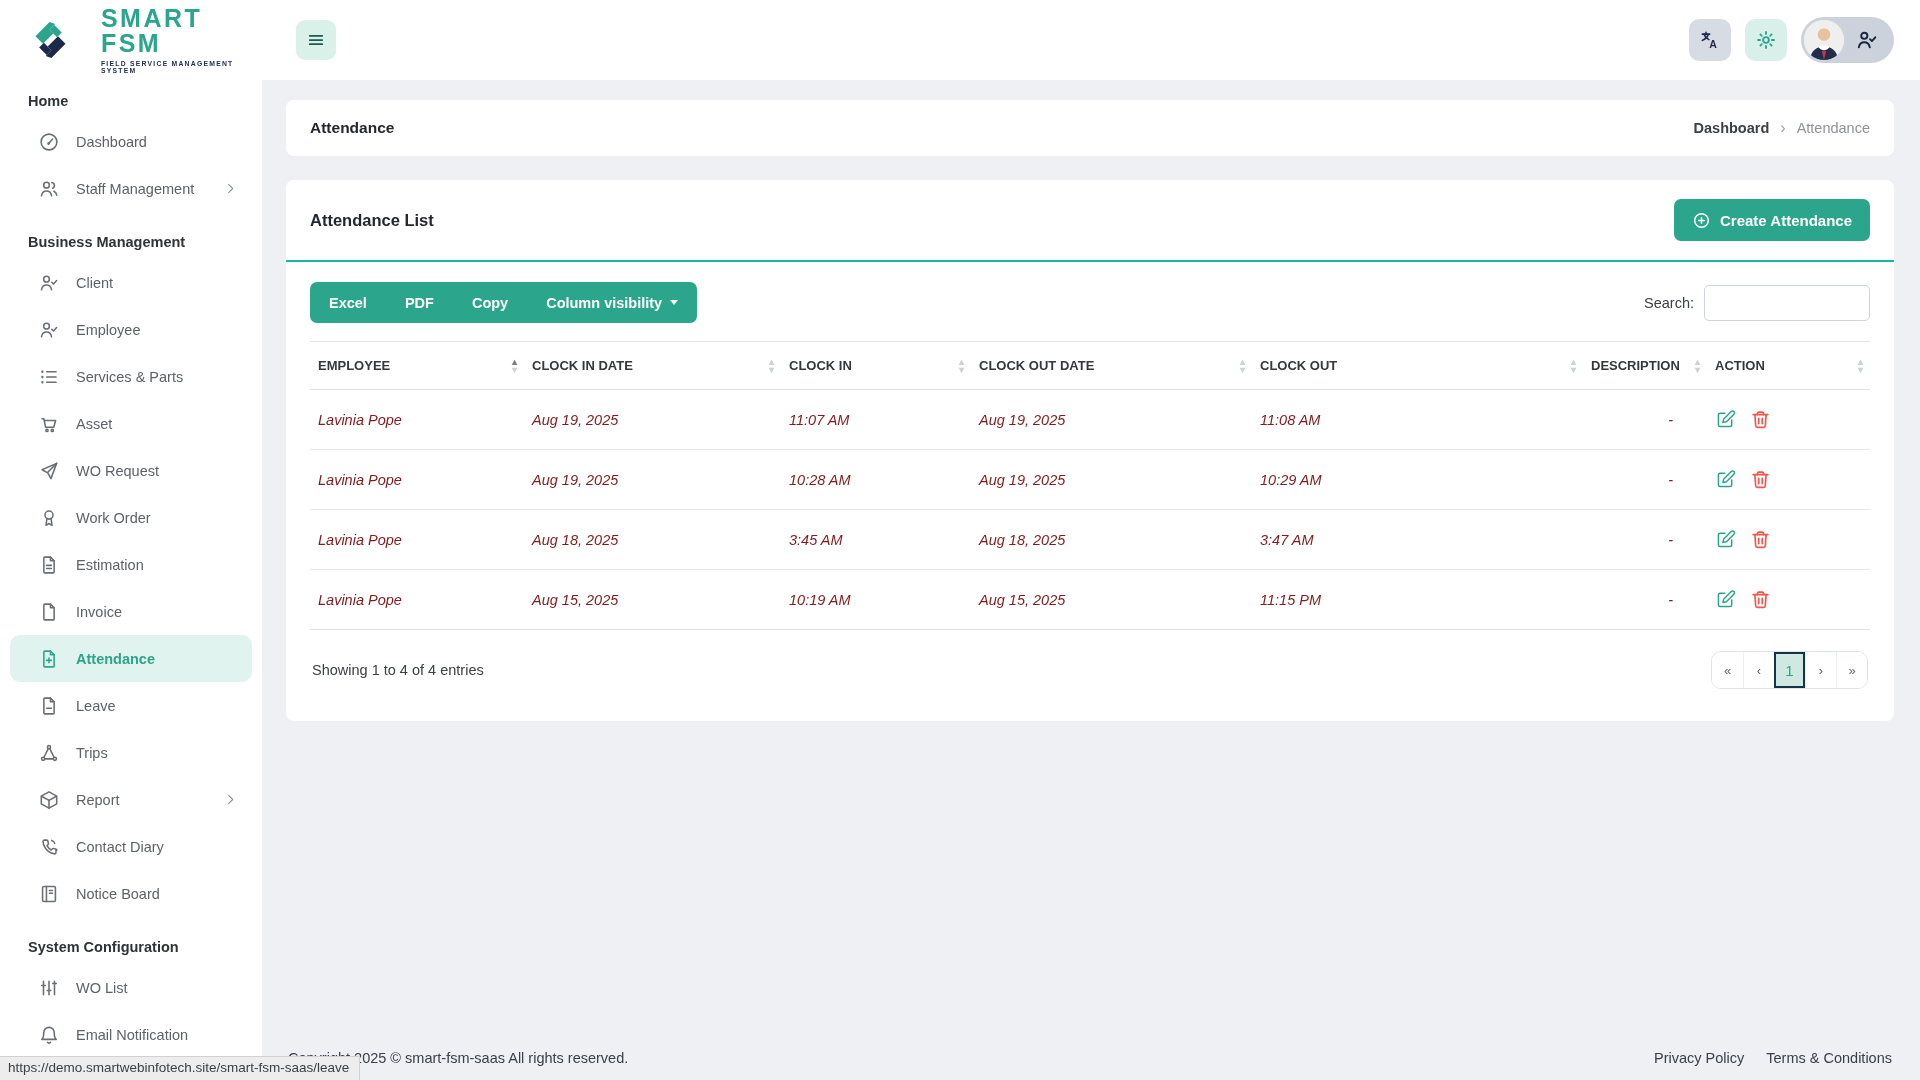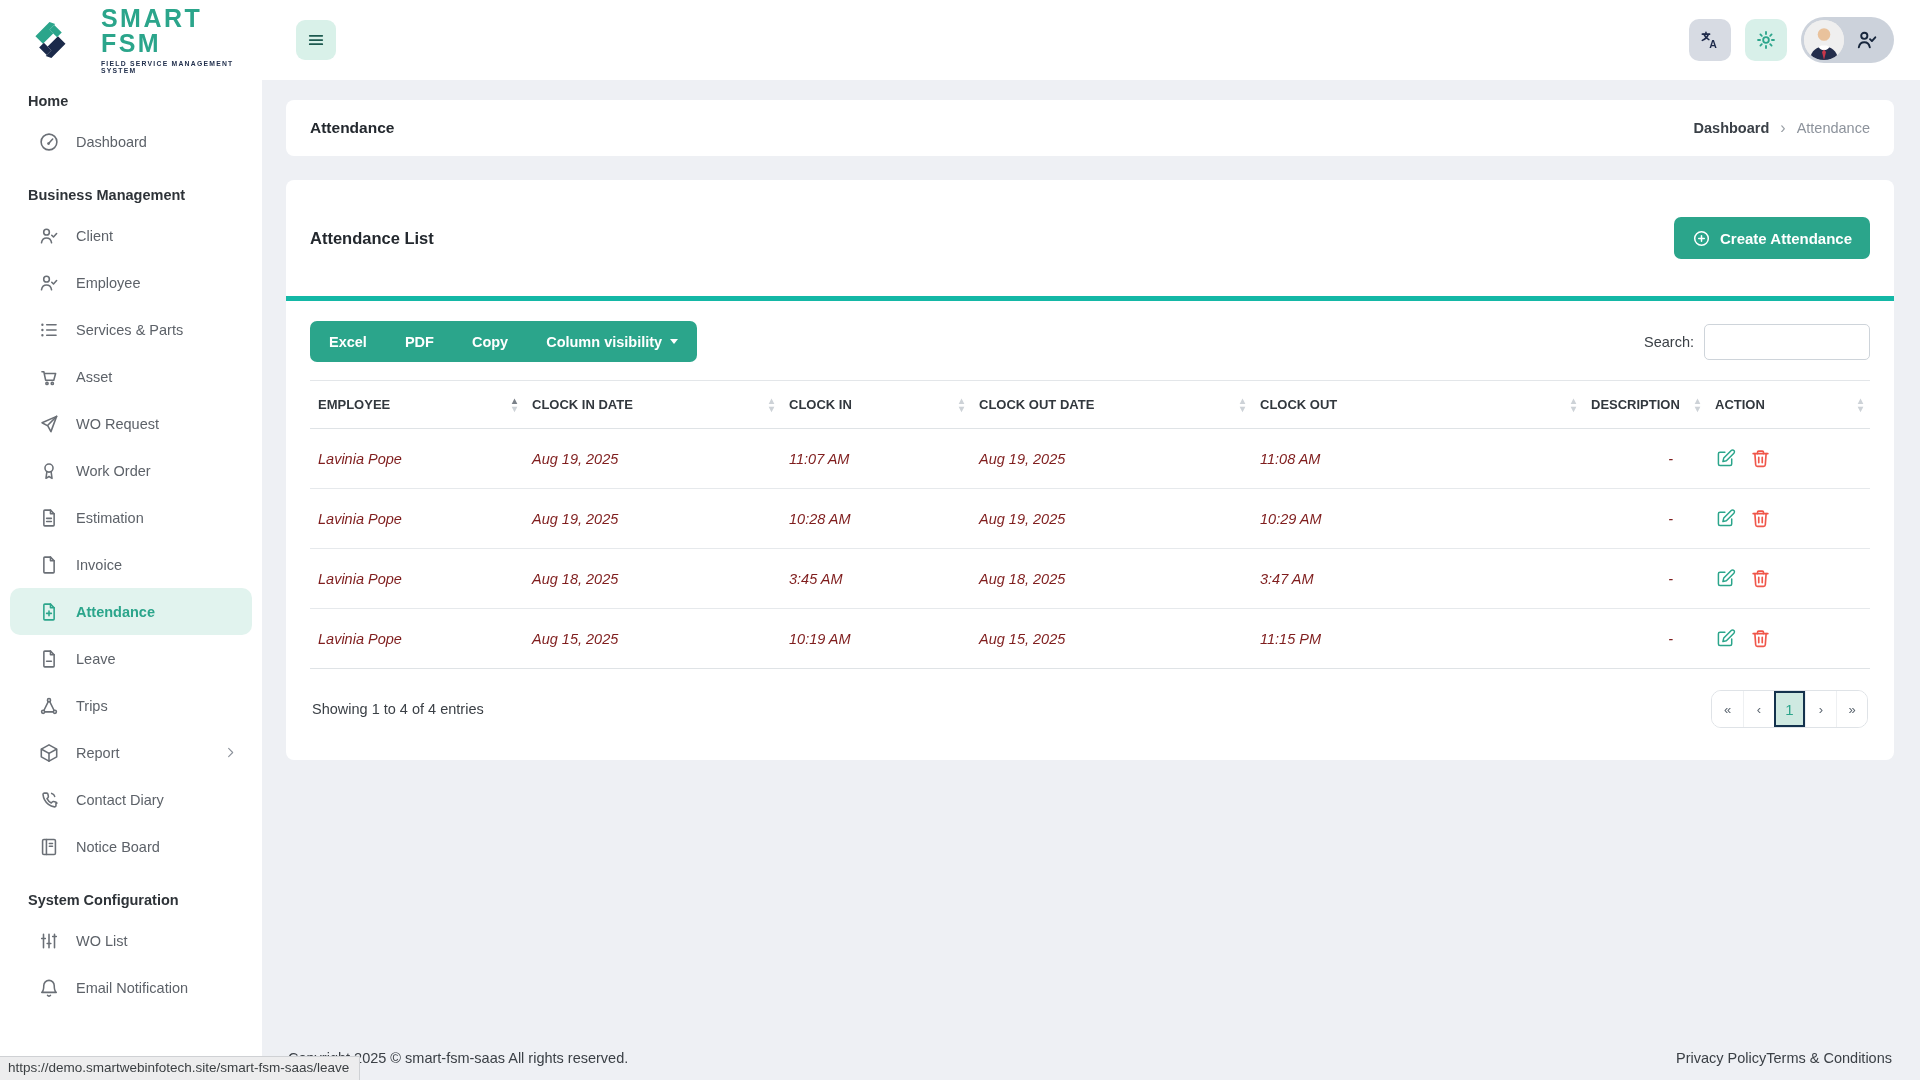--- a/index.html
+++ b/index.html
@@ -50,21 +50,21 @@
   .content { flex:1; padding:20px 26px 0 24px; display:flex; flex-direction:column; min-height:0; }
   .breadcrumb-card { background:#fff; border-radius:8px; height:56px; display:flex; align-items:center;
                      padding:0 24px; margin-bottom:24px; flex-shrink:0; }
   .page-title { font-size:15.5px; font-weight:bold; color:#23282e; }
   .breadcrumb { margin-left:auto; display:flex; align-items:center; gap:11px; font-size:14.5px; }
   .crumb-parent { color:#3a4047; font-weight:600; cursor:pointer; }
   .crumb-sep { color:#9aa0a6; font-size:16px; }
   .crumb-current { color:#8d939c; }
 
   .panel { background:#fff; border-radius:8px; flex-shrink:0; }
-  .panel-header { display:flex; align-items:center; padding:37px 24px; border-bottom:5px solid #14b8a6; }
+  .panel-header { display:flex; align-items:center; padding:19px 24px; border-bottom:2px solid #14b8a6; }
   .panel-title { font-size:16.5px; font-weight:bold; color:#23282e; }
   .create-btn { margin-left:auto; background:#2ba58b; color:#fff; border:none; border-radius:7px; height:42px;
                 padding:0 18px; font-size:15px; font-weight:600; display:flex; align-items:center; gap:9px; cursor:pointer; }
   .panel-body { padding:20px 24px 6px 24px; }
   .toolbar { display:flex; align-items:center; margin-bottom:18px; }
   .btn-group { display:flex; background:#2ba58b; border-radius:7px; overflow:hidden; }
   .btn-group button { background:transparent; color:#fff; border:none; font-size:14.5px; font-weight:600;
                       height:41px; padding:4px 19px; cursor:pointer; display:flex; align-items:center; gap:8px; }
   .caret-down { width:0; height:0; border-left:4.5px solid transparent; border-right:4.5px solid transparent;
                 border-top:5px solid #ffffff; display:inline-block; }
@@ -87,21 +87,21 @@
 
   .table-footer { display:flex; align-items:center; padding:21px 0 26px 0; }
   .info-text { font-size:14.5px; color:#3b4046; padding-left:2px; }
   .pagination { margin-left:auto; display:flex; border:1px solid #dfe3e7; border-radius:10px; overflow:hidden; margin-right:2px; }
   .page-btn { width:31px; height:36px; background:#fff; border:none; border-left:1px solid #eef0f2;
               color:#5c6670; font-size:13px; cursor:pointer; display:flex; align-items:center; justify-content:center; }
   .page-btn:first-child { border-left:none; }
   .page-btn.active { background:#cfe9e1; color:#2ba58b; border:2px solid #14324d; font-size:15px; }
 
   .page-footer { margin-top:auto; display:flex; align-items:center; padding:15px 2px 14px 2px; font-size:14.5px; color:#3b4046; flex-shrink:0; }
-  .footer-links { margin-left:auto; display:flex; }
+  .footer-links { margin-left:auto; display:flex; gap:22px; }
   .footer-links span { cursor:pointer; color:#3b4046; }
 
   .status-url { position:absolute; left:0; bottom:0; background:#ededee; border:1px solid #cfd1d4;
                 border-left:none; border-bottom:none; padding:3px 10px 5px 8px; font-size:13.5px; color:#3c4043; }
 
   svg.stroke { fill:none; stroke:currentColor; stroke-width:1.7; stroke-linecap:round; stroke-linejoin:round; }
 </style>
 </head>
 <body>
 
@@ -128,20 +128,36 @@
         <span class="nav-icon">
           <svg class="stroke" viewBox="0 0 24 24">
               <circle cx="12" cy="12" r="8.6"></circle>
               <path d="M11.6 13.6 16 8.8"></path>
               <circle cx="11.5" cy="13.7" r="0.7"></circle>
             </svg>
         </span>
         <span class="nav-label">Dashboard</span>
       </div>
 
+      <div class="nav-item">
+        <span class="nav-icon">
+          <svg class="stroke" viewBox="0 0 24 24">
+              <circle cx="9.3" cy="7.8" r="3.1"></circle>
+              <path d="M3.8 19.4c.6-3.3 2.8-5.2 5.5-5.2s4.9 1.9 5.5 5.2"></path>
+              <path d="M15.2 5c1.6.4 2.7 1.7 2.7 3.2 0 1.3-.7 2.4-1.8 3"></path>
+              <path d="M17.3 14.4c1.7.8 2.8 2.3 3.1 4.3"></path>
+            </svg>
+        </span>
+        <span class="nav-label">Staff Management</span>
+        <span class="nav-chev">
+            <svg class="stroke" viewBox="0 0 24 24">
+              <path d="M9 5.5l6.5 6.5L9 18.5"></path>
+            </svg>
+          </span>
+      </div>
 
       <div class="section-title gap">Business Management</div>
 
       <div class="nav-item">
         <span class="nav-icon">
           <svg class="stroke" viewBox="0 0 24 24">
               <circle cx="9.3" cy="7.8" r="3.1"></circle>
               <path d="M3.8 19.4c.6-3.3 2.8-5.2 5.5-5.2s4.9 1.9 5.5 5.2"></path>
               <path d="M15 11.2l1.9 1.9 3.4-3.8"></path>
             </svg>

